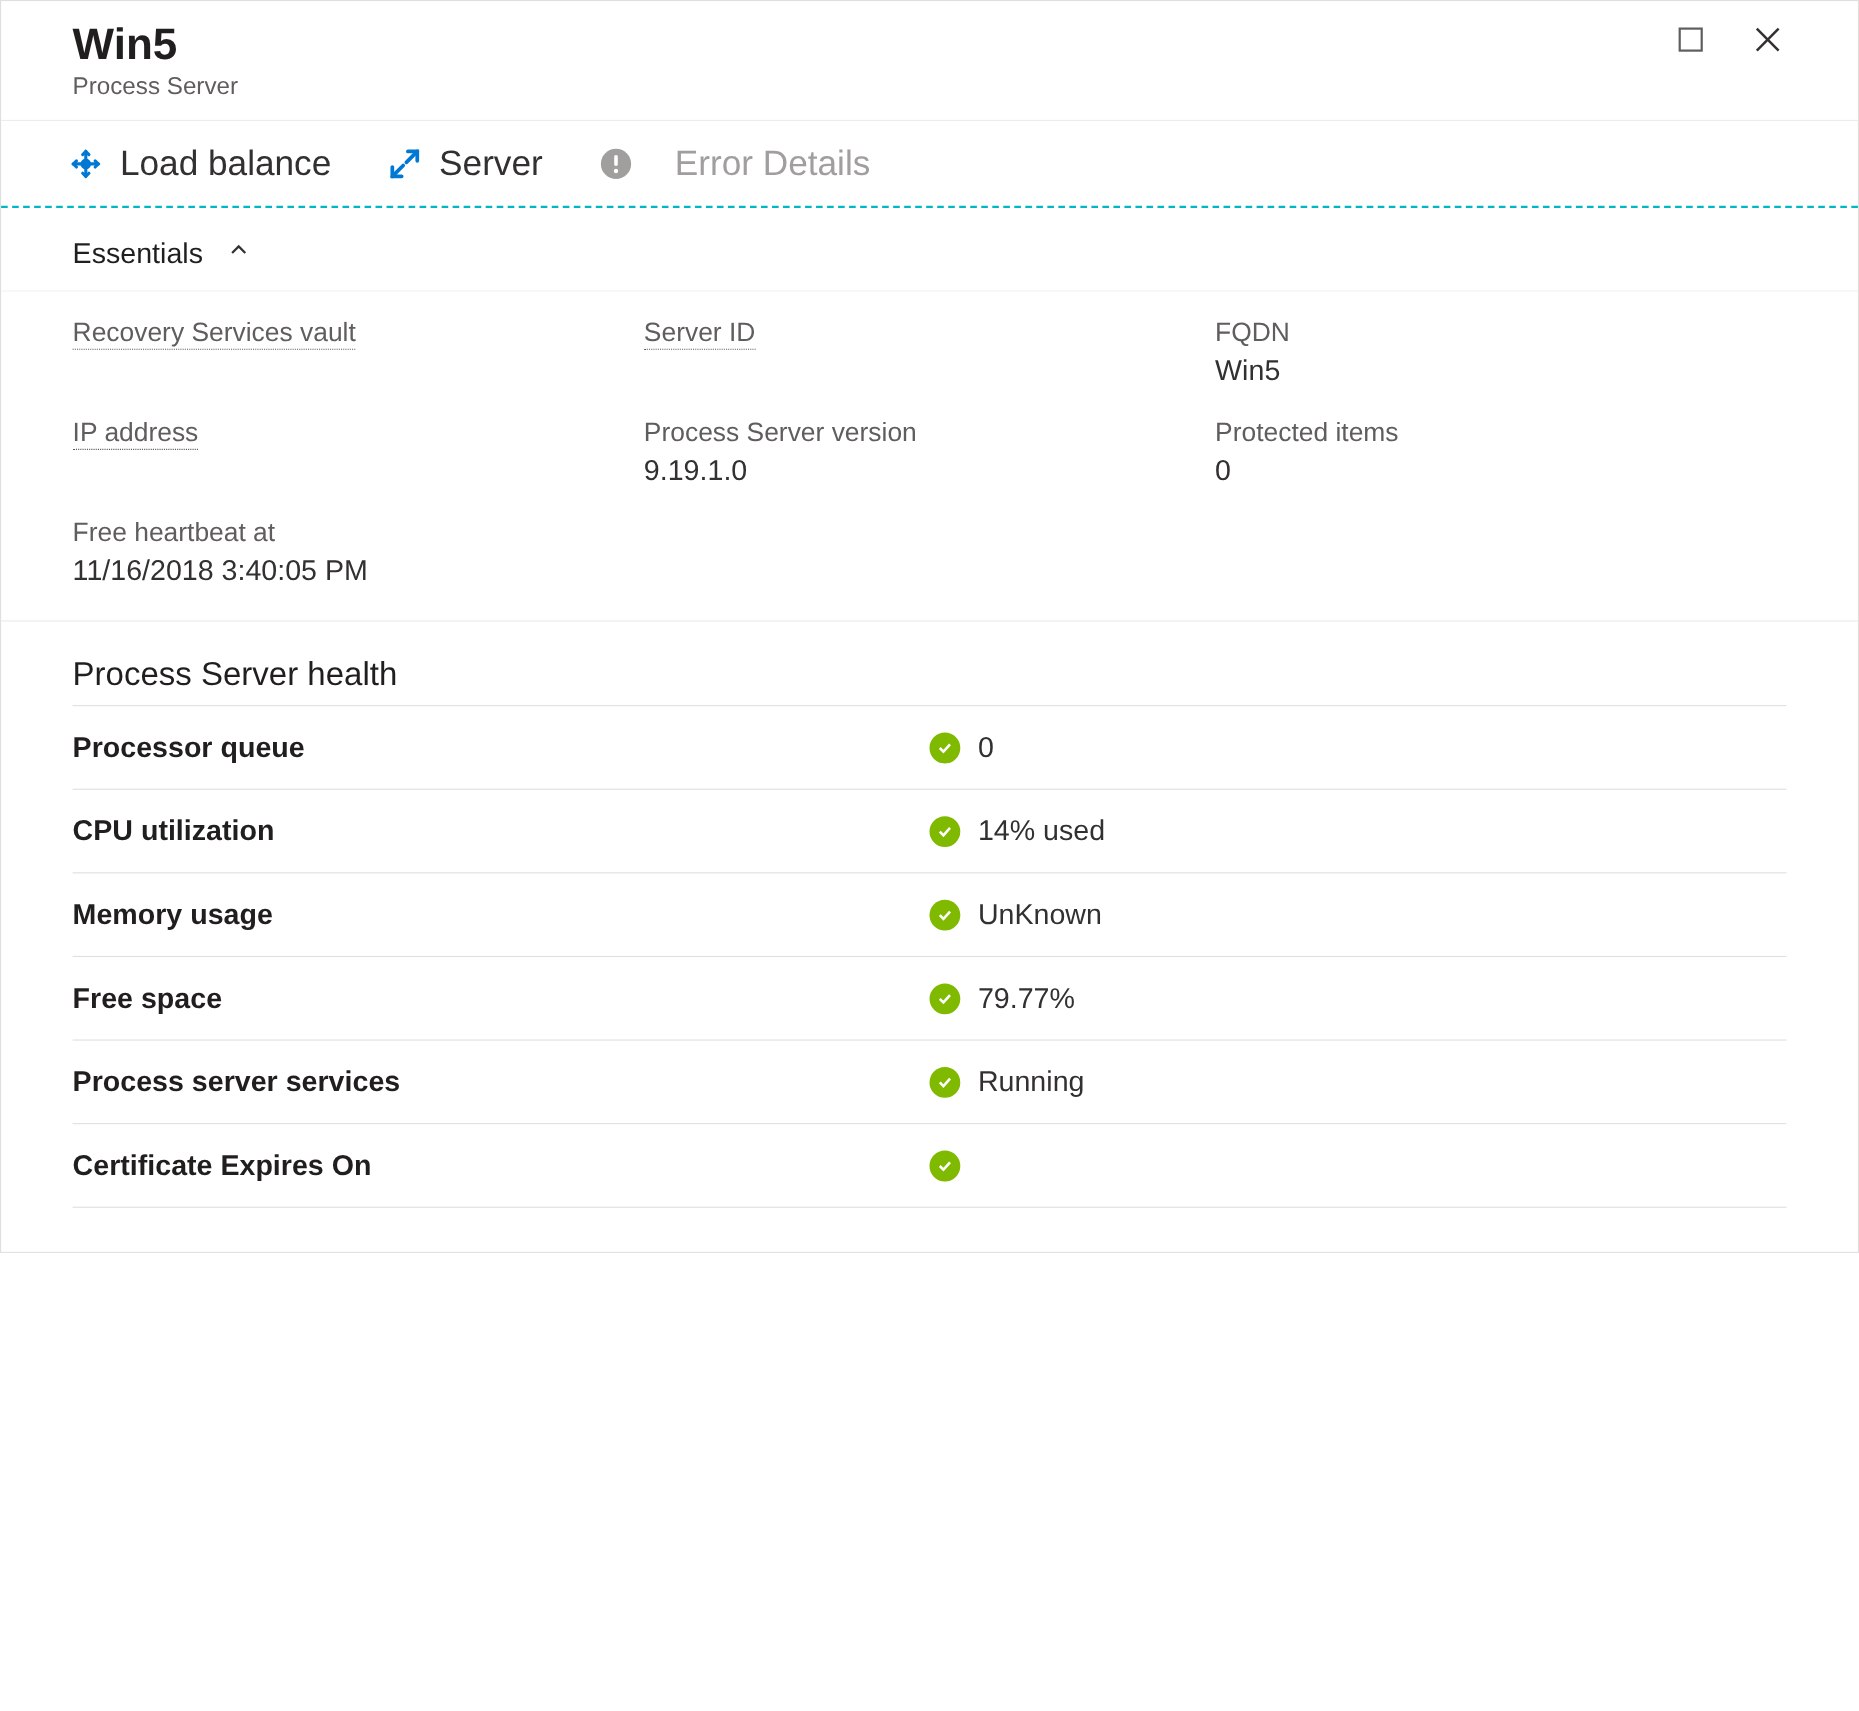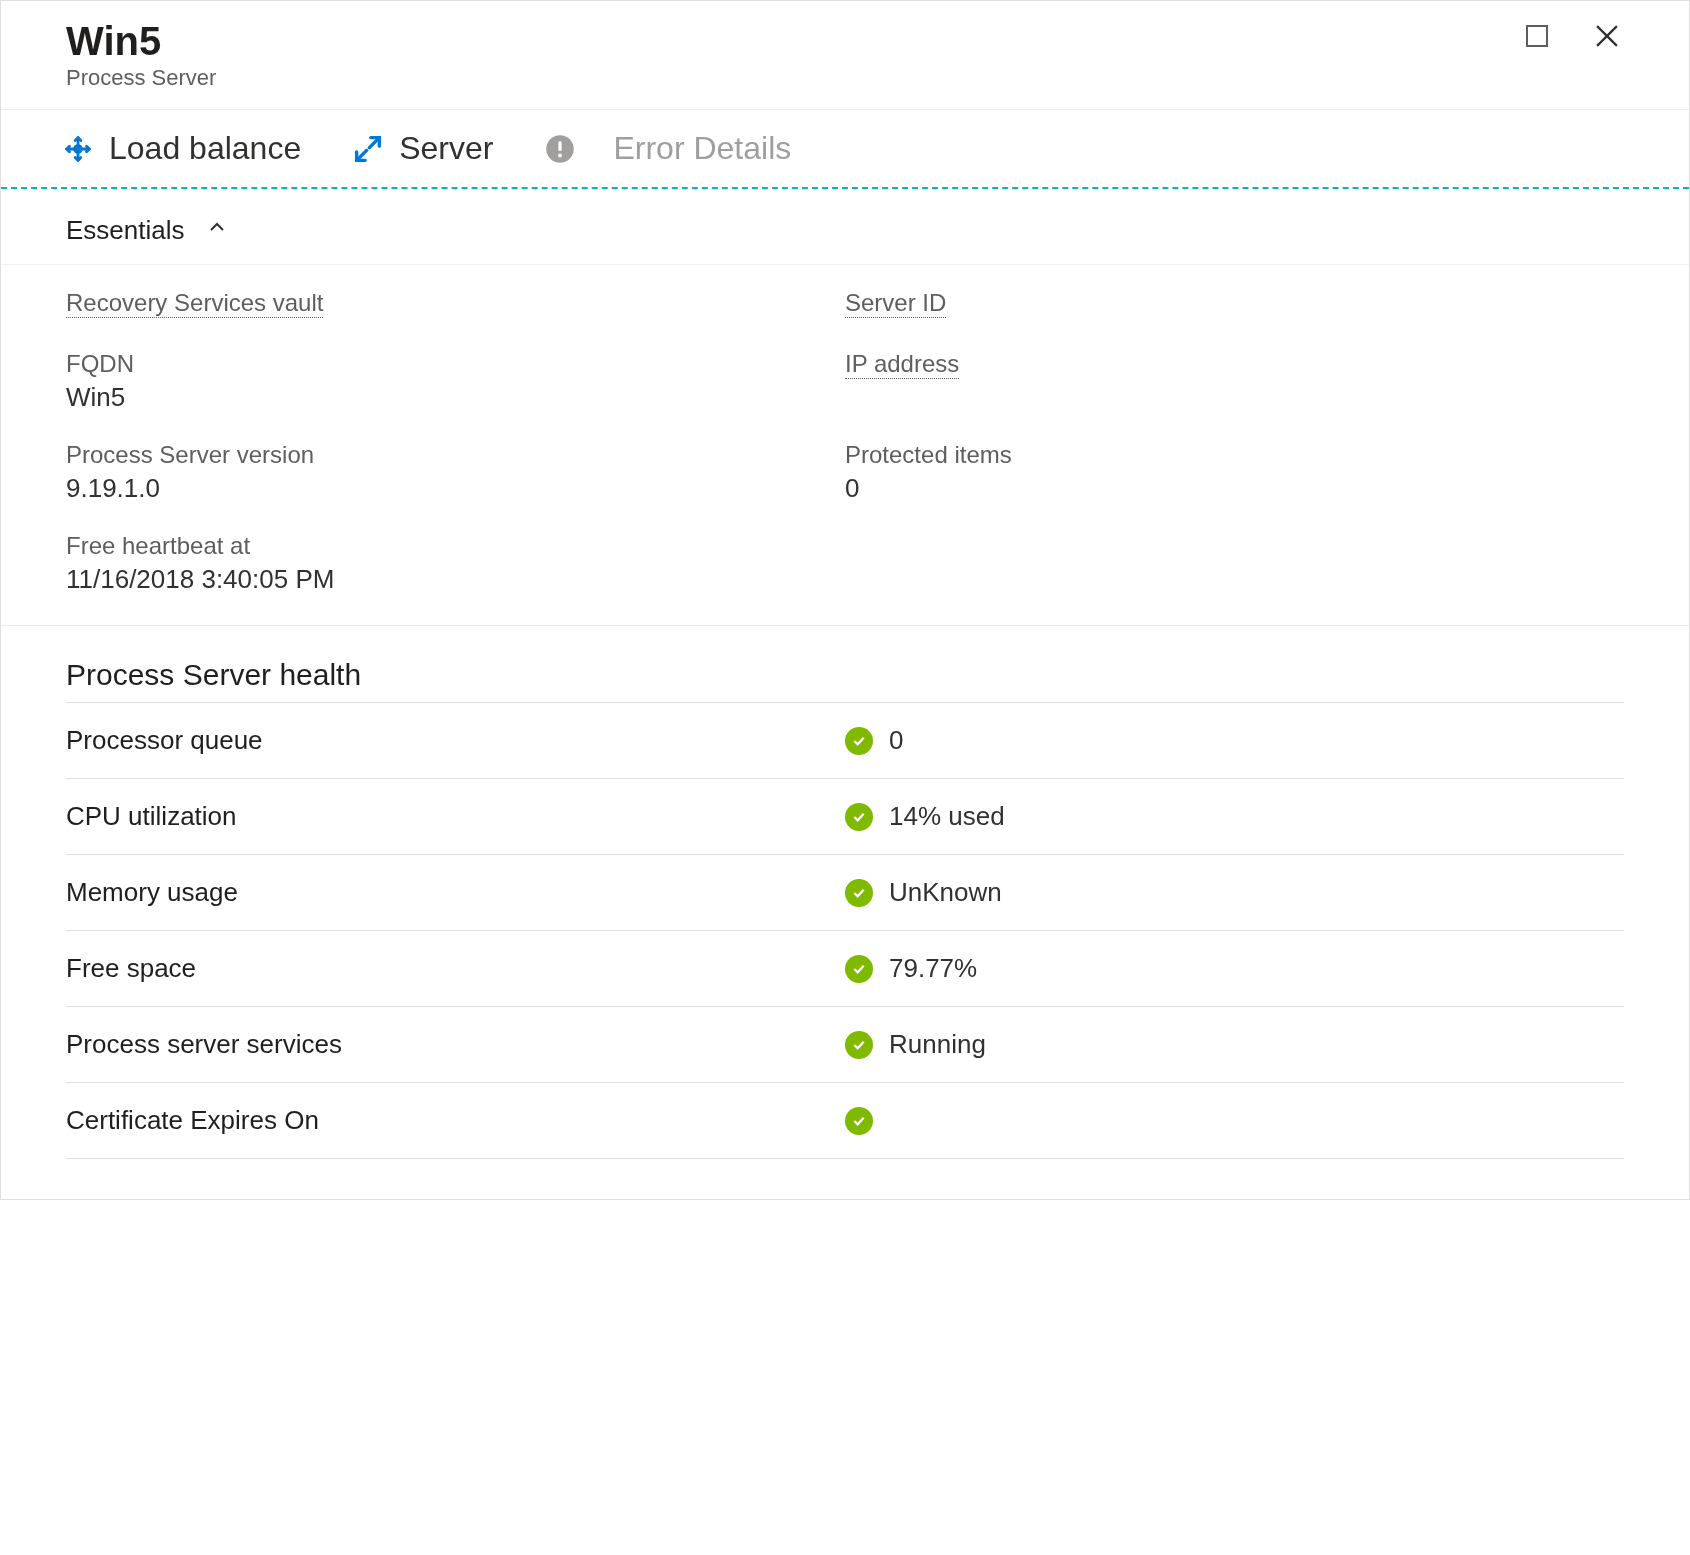--- a/index.html
+++ b/index.html
@@ -63,21 +63,21 @@
     padding: 26px 65px 18px;
     font-size: 26px;
     color: #201f1e;
     border-bottom: 1px solid #f3f2f1;
     cursor: pointer;
   }
 
   .essentials-body {
     padding: 24px 65px 30px;
     display: grid;
-    grid-template-columns: 1fr 1fr;
+    grid-template-columns: 1fr 1fr 1fr;
     row-gap: 28px;
     border-bottom: 1px solid #eaeaea;
   }
   .ess-item {}
   .ess-label {
     font-size: 24px;
     color: #605e5c;
     margin-bottom: 4px;
     display: inline-block;
     border-bottom: 1px dotted #605e5c;
@@ -99,21 +99,21 @@
   .health-row {
     display: grid;
     grid-template-columns: 1fr 1fr;
     align-items: center;
     padding: 22px 0;
     border-top: 1px solid #e1dfdd;
   }
   .health-row:last-child { border-bottom: 1px solid #e1dfdd; }
   .health-label {
     font-size: 26px;
-    font-weight: 400;
+    font-weight: 700;
     color: #201f1e;
   }
   .health-value-cell {
     display: flex;
     align-items: center;
     gap: 16px;
   }
   .health-value {
     font-size: 26px;
     color: #323130;

